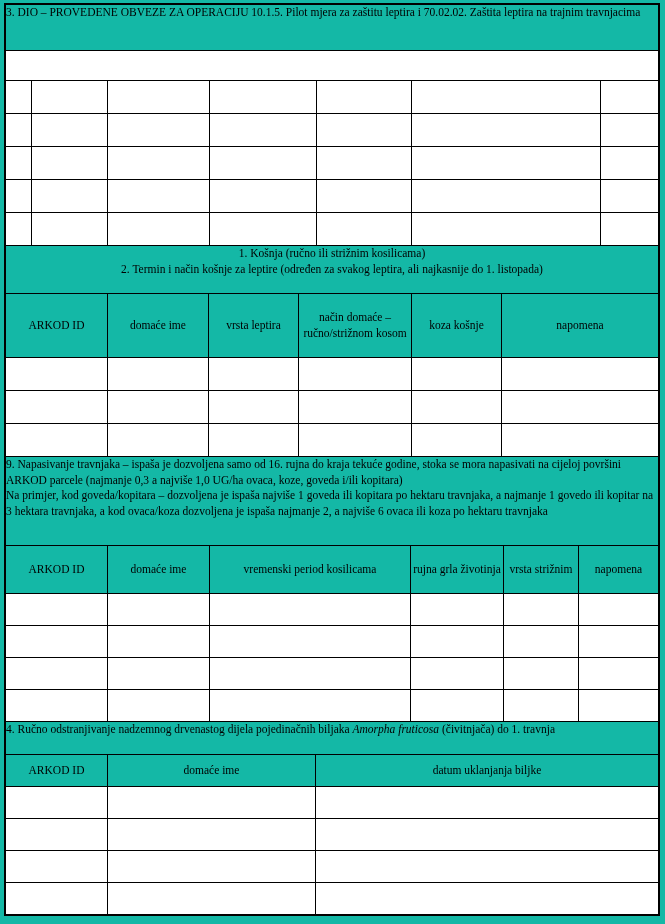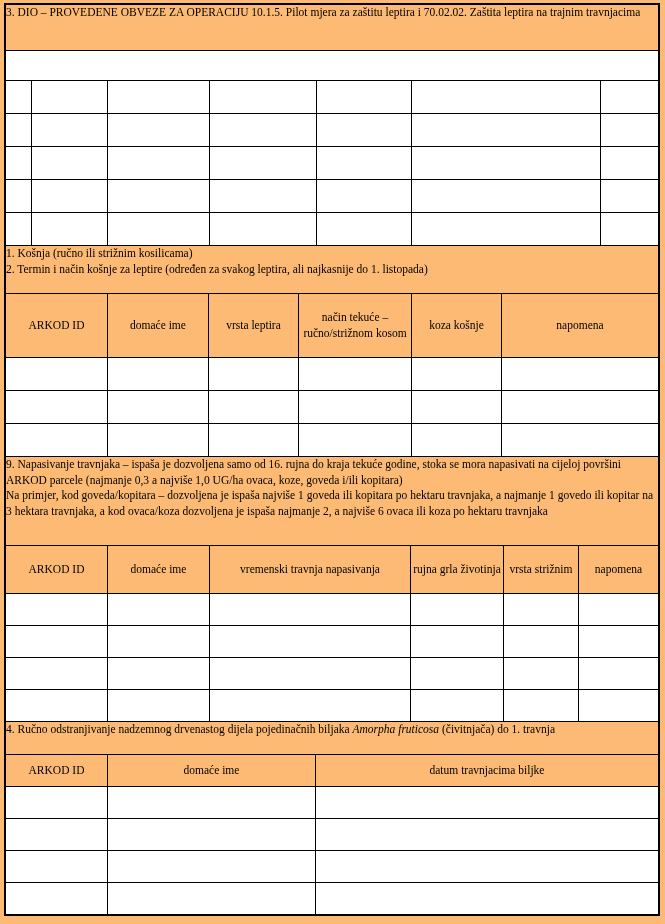--- a/index.html
+++ b/index.html
@@ -4,21 +4,21 @@
 <style>
   html, body {
     margin: 0;
     padding: 0;
     background: #ffffff;
   }
   .page {
     position: relative;
     width: 665px;
     height: 924px;
-    background: #fdba74;
+    background: #14b8a6;
     font-family: "Liberation Serif", "DejaVu Serif", serif;
     color: #000000;
     overflow: hidden;
   }
   .form {
     position: absolute;
     left: 4px;
     top: 3px;
     width: 654px;
     border: 1px solid #000000;
@@ -46,21 +46,21 @@
     text-align: center;
     vertical-align: middle;
     padding: 2px 5px;
   }
   td.empty { background: #ffffff; }
 
   
   tr.r-title  > td { height: 46px; }
   tr.r-blank  > td { height: 30px; }
   table.t1 tr > td { height: 33px; }
-  tr.r-note12 > td { height: 48px; }
+  tr.r-note12 > td { height: 48px; text-align: center; }
   tr.r-h2     > td { height: 64px; }
   table.t2 tr.body > td { height: 33px; }
   tr.r-note3  > td { height: 89px; }
   tr.r-h3     > td { height: 48px; }
   table.t3 tr.body > td { height: 32px; }
   tr.r-note4  > td { height: 33px; }
   tr.r-h4     > td { height: 32px; }
   table.t4 tr.body > td { height: 32px; }
 
   i { font-style: italic; }
@@ -159,21 +159,21 @@
           <col style="width:90px">
         <col style="width:113px">
           <col style="width:90px">
           <col>
       </colgroup>
       <tbody>
           <tr class="r-h2">
         <td class="hdr">ARKOD ID</td>
         <td class="hdr">domaće ime</td>
         <td class="hdr">vrsta leptira</td>
-        <td class="hdr">način tekuće – ručno/strižnom kosom</td>
+        <td class="hdr">način domaće – ručno/strižnom kosom</td>
         <td class="hdr">koza košnje</td>
         <td class="hdr">napomena</td>
       </tr>
       <tr class="body">
         <td class="empty"></td>
             <td class="empty"></td>
             <td class="empty"></td>
             <td class="empty"></td>
             <td class="empty"></td>
             <td class="empty"></td>
@@ -214,21 +214,21 @@
           <col style="width:102px">
           <col style="width:201px">
         <col style="width:93px">
           <col style="width:75px">
           <col>
       </colgroup>
       <tbody>
           <tr class="r-h3">
         <td class="hdr">ARKOD ID</td>
         <td class="hdr">domaće ime</td>
-        <td class="hdr">vremenski travnja napasivanja</td>
+        <td class="hdr">vremenski period kosilicama</td>
         <td class="hdr">rujna grla životinja</td>
         <td class="hdr">vrsta strižnim</td>
         <td class="hdr">napomena</td>
       </tr>
       <tr class="body">
         <td class="empty"></td>
             <td class="empty"></td>
             <td class="empty"></td>
             <td class="empty"></td>
             <td class="empty"></td>
@@ -274,21 +274,21 @@
     <table class="sec t4">
       <colgroup>
         <col style="width:102px">
           <col style="width:208px">
           <col>
       </colgroup>
       <tbody>
           <tr class="r-h4">
         <td class="hdr">ARKOD ID</td>
         <td class="hdr">domaće ime</td>
-        <td class="hdr">datum travnjacima biljke</td>
+        <td class="hdr">datum uklanjanja biljke</td>
       </tr>
       <tr class="body">
         <td class="empty"></td>
             <td class="empty"></td>
             <td class="empty"></td>
       </tr>
       <tr class="body">
         <td class="empty"></td>
             <td class="empty"></td>
             <td class="empty"></td>

